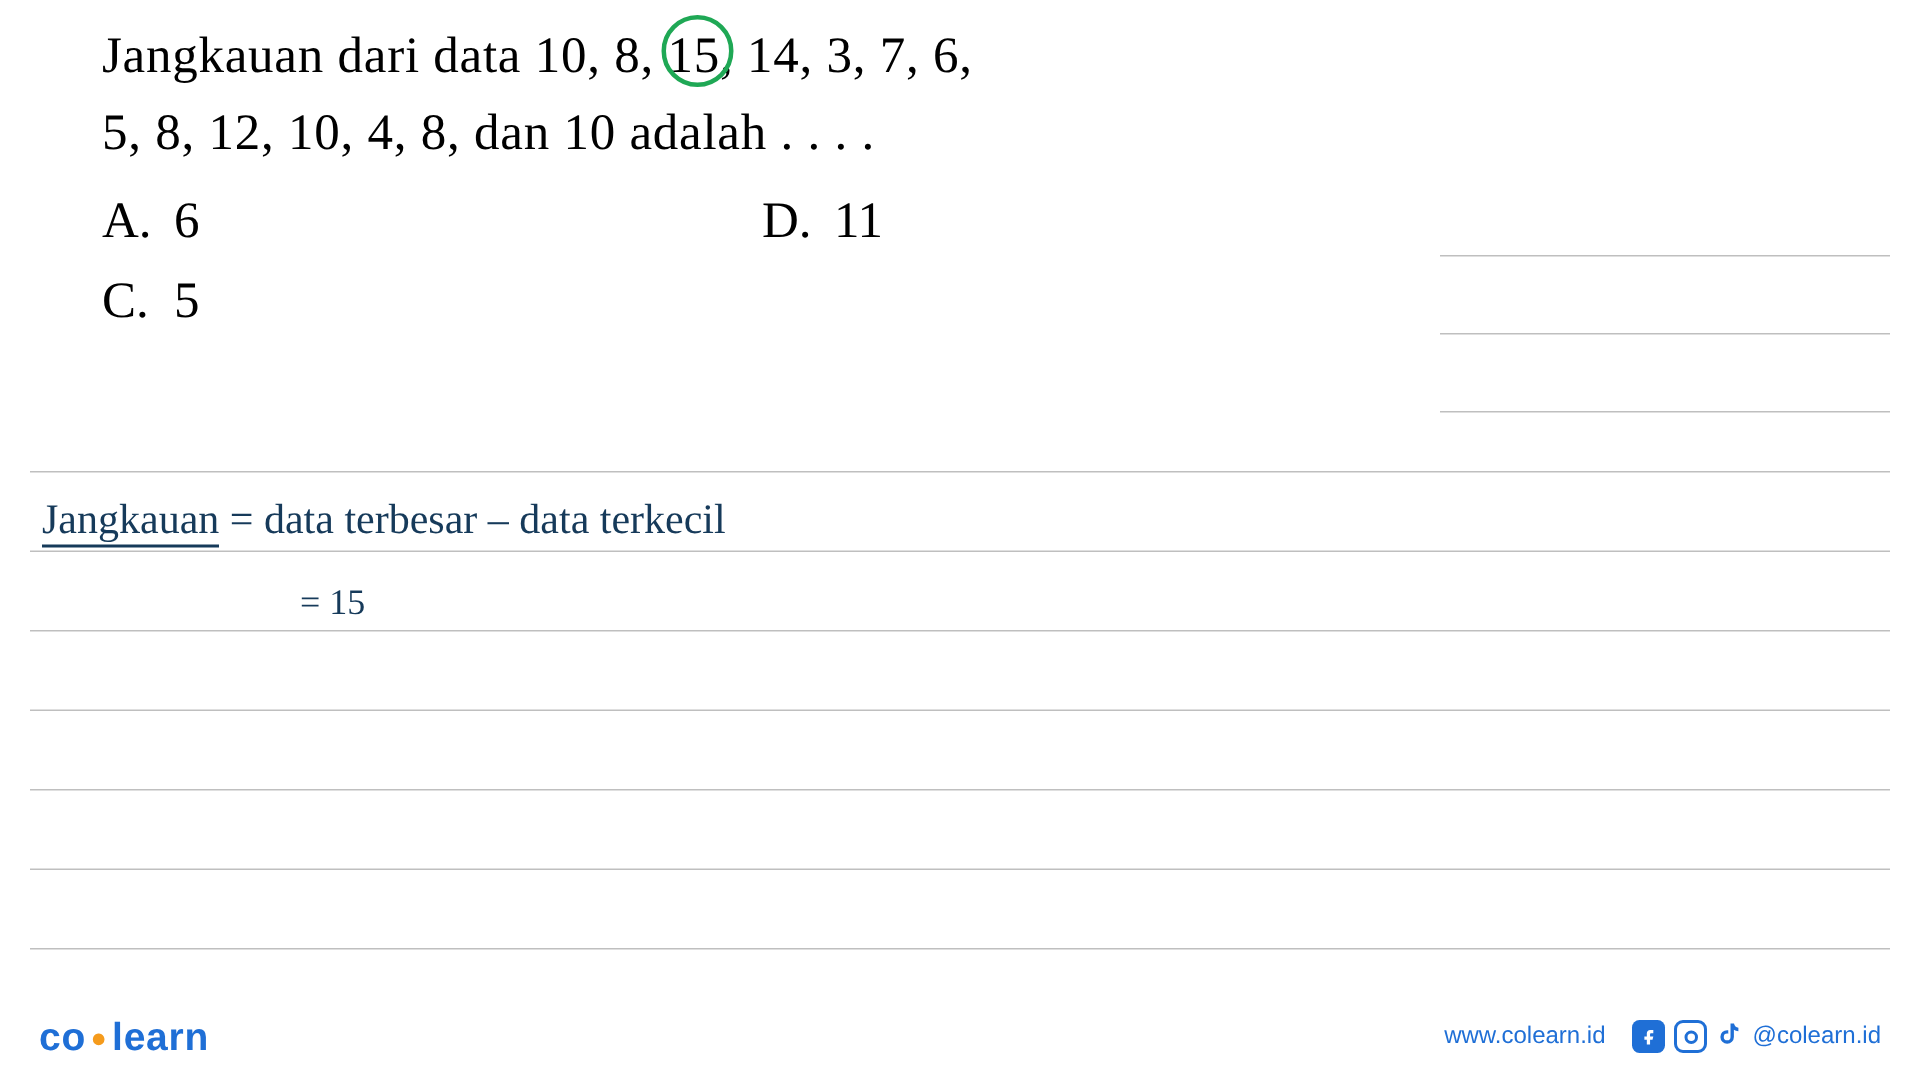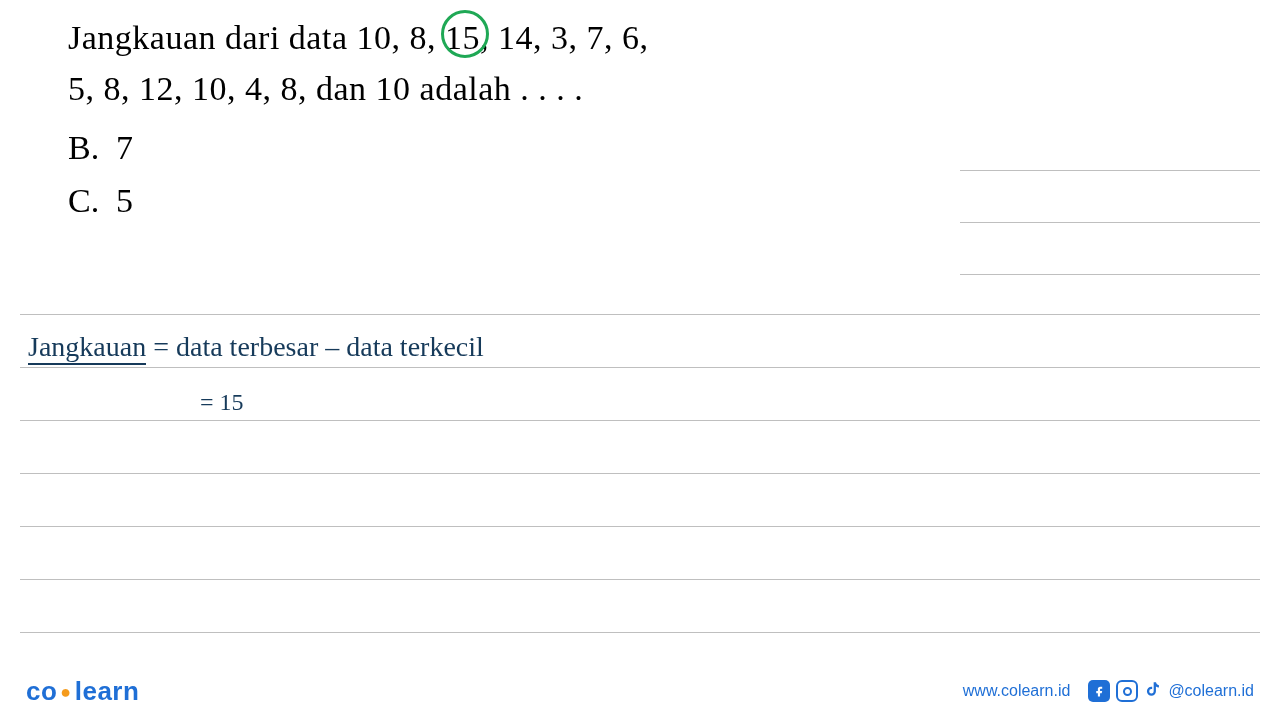--- a/index.html
+++ b/index.html
@@ -188,27 +188,30 @@
 
 <div class="question-area">
   <div class="question-line">
     <span>Jangkauan dari data 10, 8, </span><span class="circled">15</span><span>, 14, 3, 7, 6,</span>
   </div>
   <div class="question-line">5, 8, 12, 10, 4, 8, dan 10 adalah . . . .</div>
 
   <div class="options">
     <div class="options-col left">
       <div class="option">
-        <span class="letter">B.</span><span>7</span>
+        <span class="letter">A.</span><span>6</span>
       </div>
       <div class="option">
         <span class="letter">C.</span><span>5</span>
       </div>
     </div>
     <div class="options-col">
+      <div class="option">
+        <span class="letter">D.</span><span>11</span>
+      </div>
     </div>
   </div>
 </div>
 
 <div class="rule-short" style="top:170px"></div>
 <div class="rule-short" style="top:222px"></div>
 <div class="rule-short" style="top:274px"></div>
 
 <div class="lined-area">
   <div class="hr"></div>

